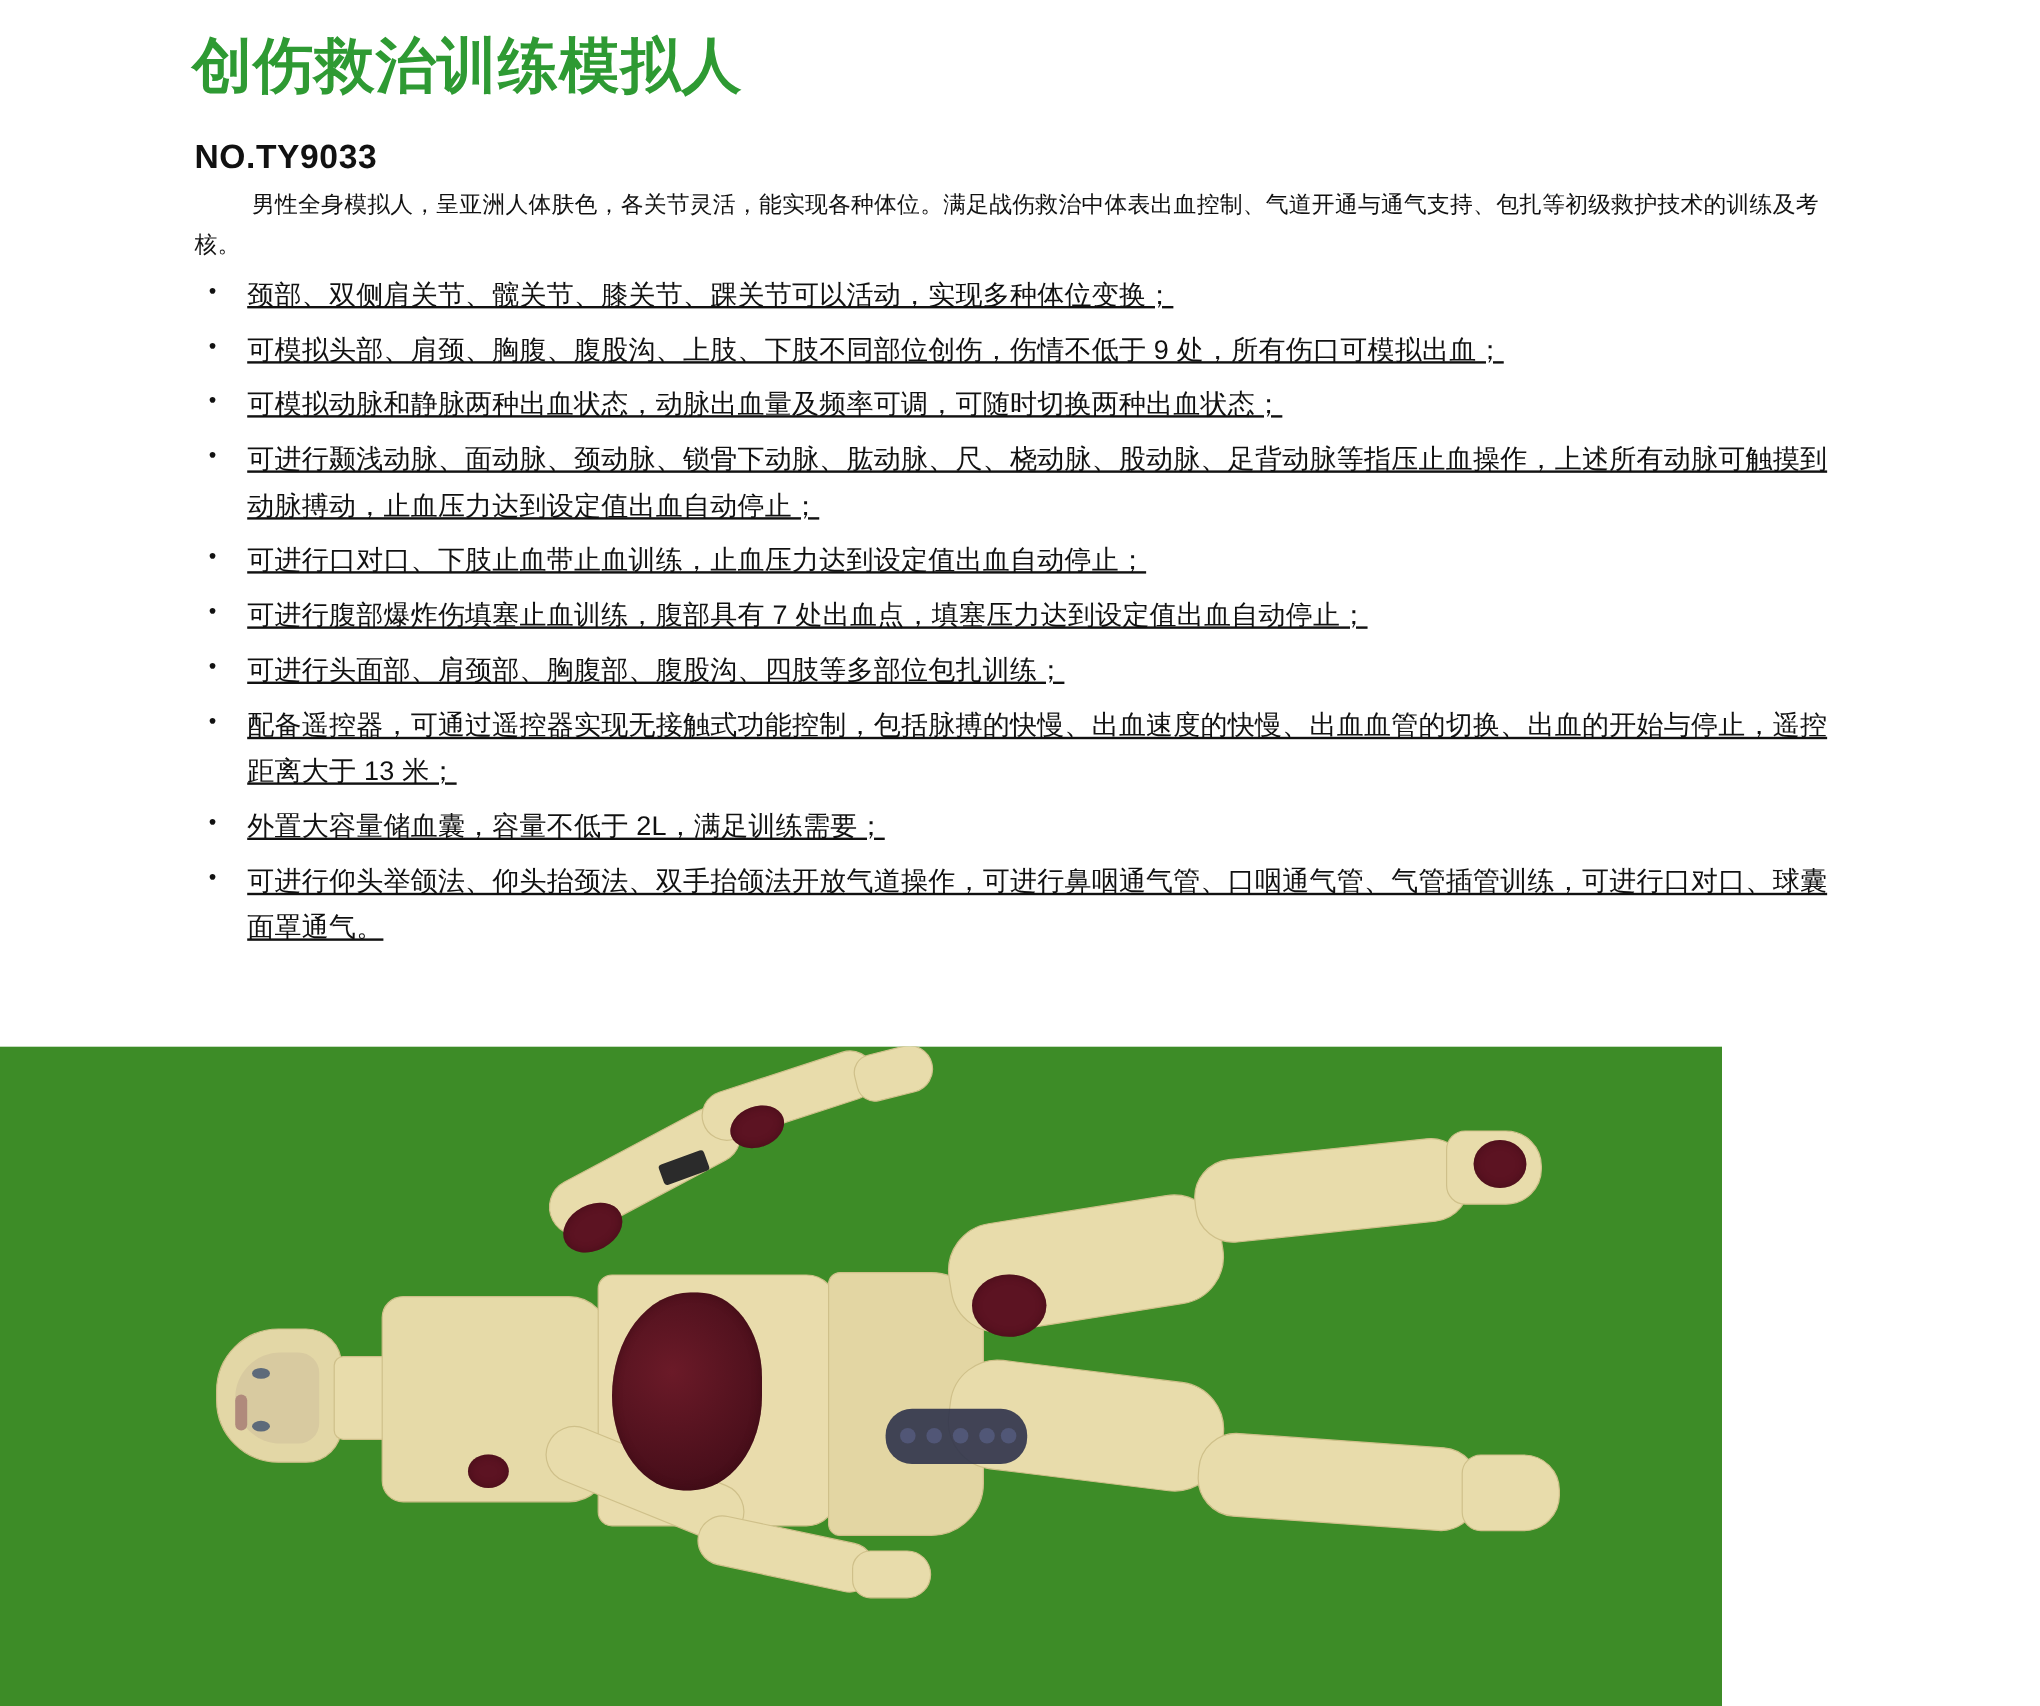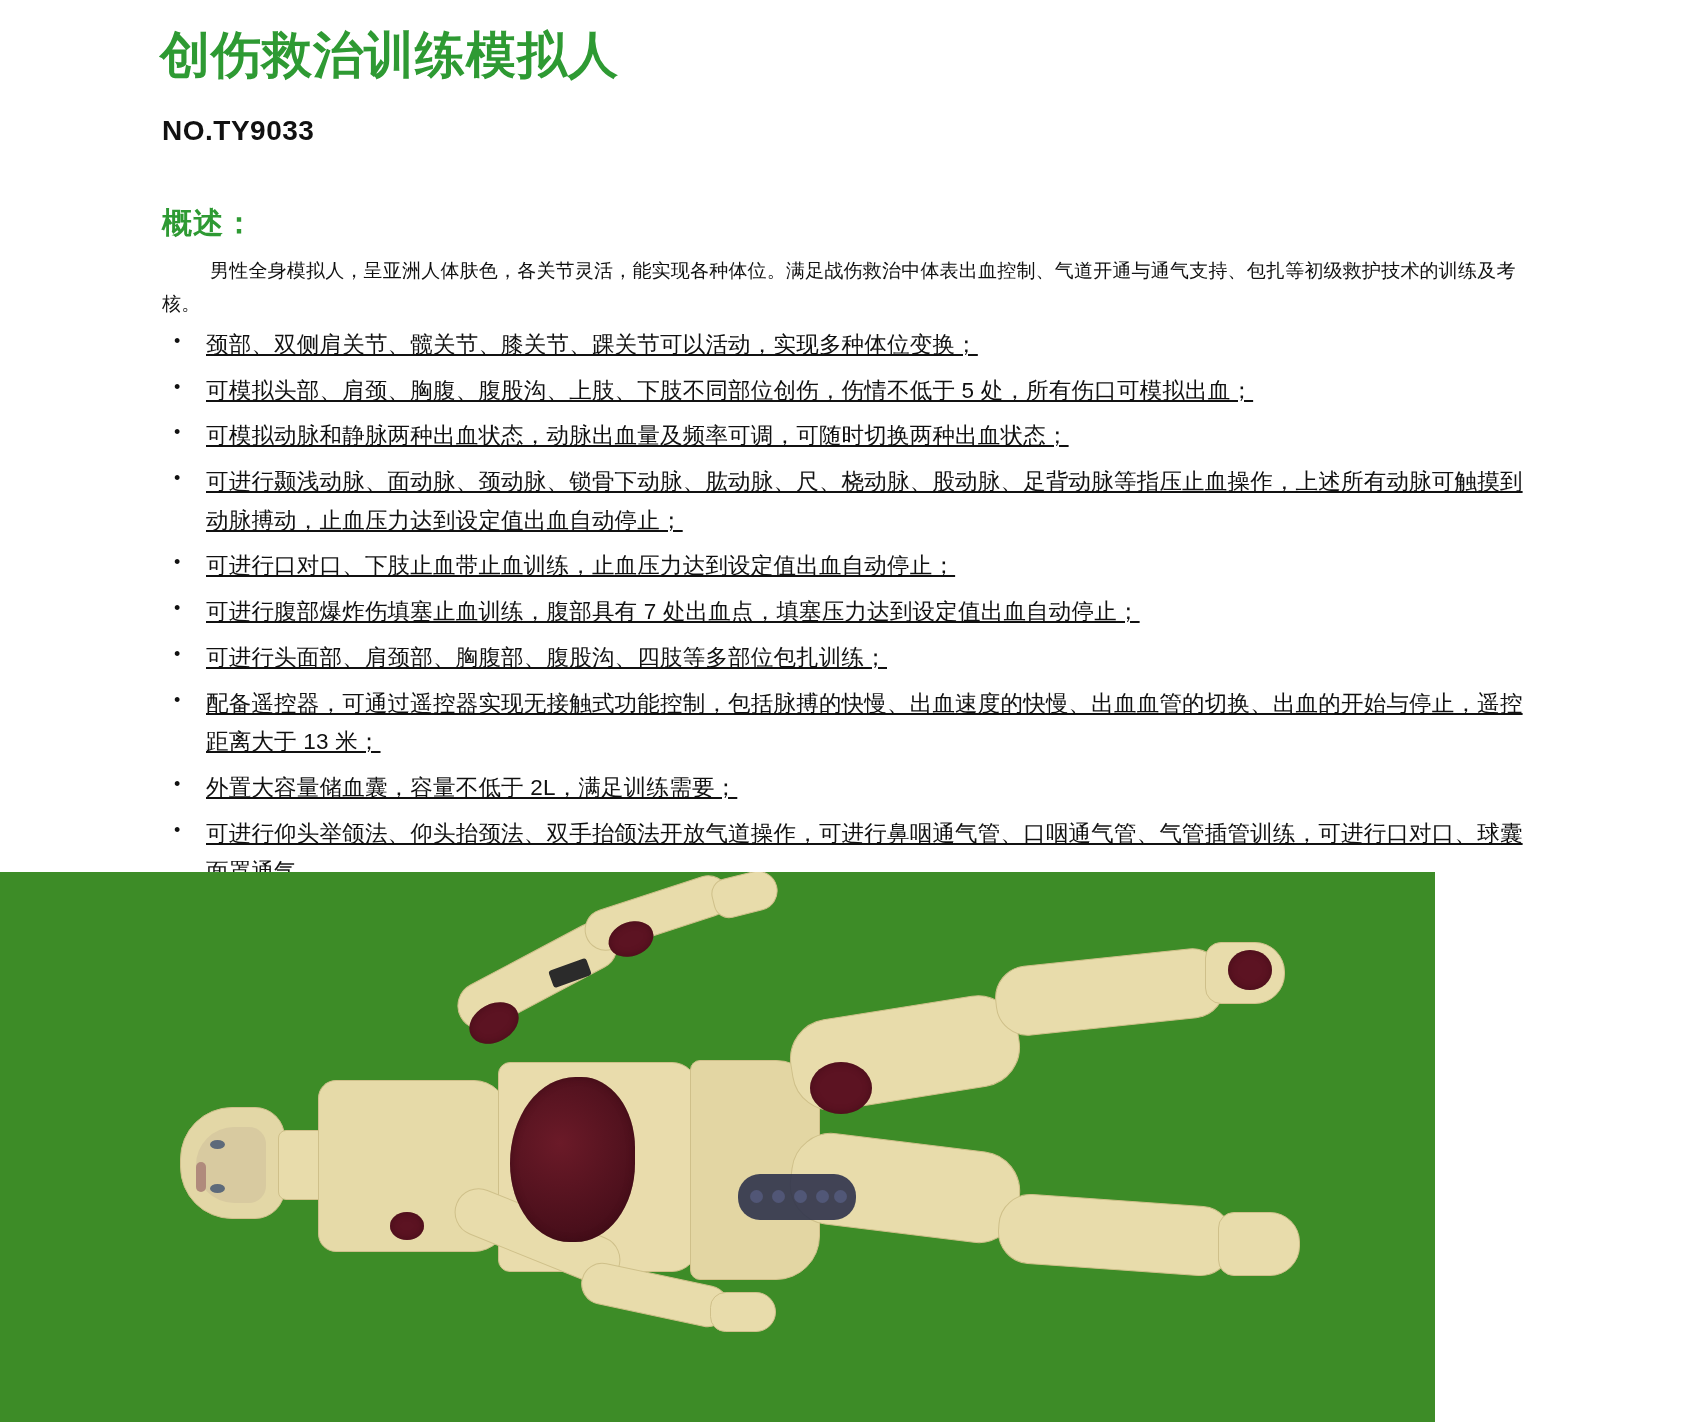--- a/index.html
+++ b/index.html
@@ -263,31 +263,30 @@
 </head>
 <body>
 
 <div class="page">
 
   <div class="content">
 
     <h1 class="title">创伤救治训练模拟人</h1>
     <div class="model-no">NO.TY9033</div>
 
-    <div class="section-heading">概述：</div>
     <p class="overview-text">男性全身模拟人，呈亚洲人体肤色，各关节灵活，能实现各种体位。满足战伤救治中体表出血控制、气道开通与通气支持、包扎等初级救护技术的训练及考核。</p>
 
     <ul class="feature-list">
       <li class="feature-item">
         <span class="bullet">•</span>
         <span class="feature-text">颈部、双侧肩关节、髋关节、膝关节、踝关节可以活动，实现多种体位变换；</span>
       </li>
       <li class="feature-item">
         <span class="bullet">•</span>
-        <span class="feature-text">可模拟头部、肩颈、胸腹、腹股沟、上肢、下肢不同部位创伤，伤情不低于 5 处，所有伤口可模拟出血；</span>
+        <span class="feature-text">可模拟头部、肩颈、胸腹、腹股沟、上肢、下肢不同部位创伤，伤情不低于 9 处，所有伤口可模拟出血；</span>
       </li>
       <li class="feature-item">
         <span class="bullet">•</span>
         <span class="feature-text">可模拟动脉和静脉两种出血状态，动脉出血量及频率可调，可随时切换两种出血状态；</span>
       </li>
       <li class="feature-item">
         <span class="bullet">•</span>
         <span class="feature-text">可进行颞浅动脉、面动脉、颈动脉、锁骨下动脉、肱动脉、尺、桡动脉、股动脉、足背动脉等指压止血操作，上述所有动脉可触摸到动脉搏动，止血压力达到设定值出血自动停止；</span>
       </li>
       <li class="feature-item">

